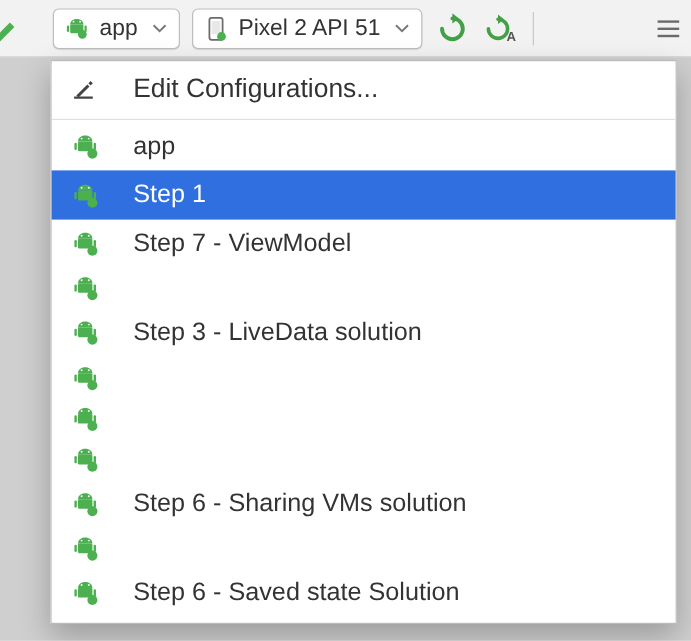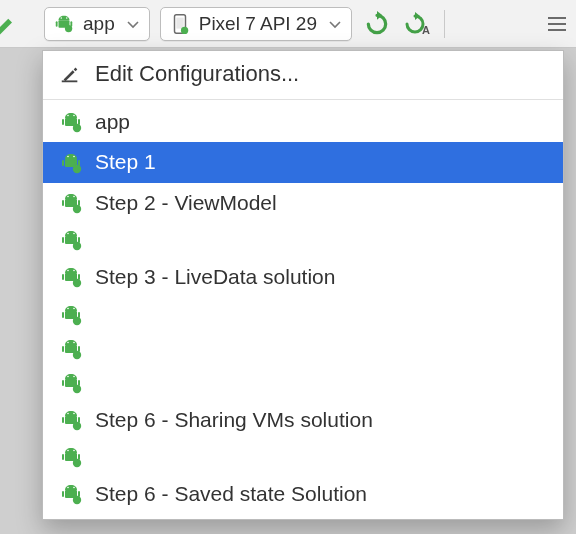--- a/index.html
+++ b/index.html
@@ -74,21 +74,21 @@
     top: 50px;
     width: 522px;
     background: #fff;
     border: 1px solid #bbb;
     box-shadow: 0 10px 24px rgba(0,0,0,.25);
     padding-bottom: 4px;
   }
   .menu-item {
     display: flex;
     align-items: center;
-    gap: 10px;
+    gap: 26px;
     padding: 5px 12px 5px 16px;
     color: #333;
     font-size: 21px;
     cursor: pointer;
     line-height: 1.45;
   }
   .menu-item .icon-slot {
     width: 26px;
     display:flex;
     align-items:center;
@@ -145,21 +145,21 @@
   </div>
 
   <div class="combo">
     <span class="icon-slot">
       <svg class="icon-svg" width="22" height="22" viewBox="0 0 24 24">
         <rect x="6" y="2" width="12" height="20" rx="2" fill="none" stroke="#6b6b6b" stroke-width="1.6"></rect>
         <rect x="8" y="5" width="8" height="12" fill="#e8e8e8"></rect>
         <circle cx="17" cy="19" r="4" fill="#4caf50"></circle>
       </svg>
     </span>
-    <span class="label">Pixel 7 API 29</span>
+    <span class="label">Pixel 2 API 51</span>
     <span class="chev">
       <svg width="12" height="10" viewBox="0 0 12 8">
           <path d="M1 1 L6 6 L11 1" fill="none" stroke="#777" stroke-width="1.6"></path>
         </svg>
     </span>
   </div>
 
   <span class="run-arrow">
     <svg width="26" height="26" viewBox="0 0 24 24">
       <path d="M12 4 A8 8 0 1 1 4 12" fill="none" stroke="#43a047" stroke-width="3" stroke-linecap="round"></path>
@@ -230,21 +230,21 @@
   <svg class="icon-svg" width="24" height="24" viewBox="0 0 24 24">
     <path fill="#4caf50" d="M6 8c0-3 2.5-5 6-5s6 2 6 5H6z"></path>
     <rect x="6" y="8" width="12" height="8" rx="1" fill="#4caf50"></rect>
     <rect x="3" y="9" width="2" height="6" rx="1" fill="#4caf50"></rect>
     <rect x="19" y="9" width="2" height="6" rx="1" fill="#4caf50"></rect>
     <circle cx="9" cy="5.5" r="0.8" fill="#fff"></circle>
     <circle cx="15" cy="5.5" r="0.8" fill="#fff"></circle>
     <circle cx="18" cy="18" r="4.2" fill="#4caf50"></circle>
   </svg>
 </span>
-        <span>Step 2 - ViewModel</span>
+        <span>Step 7 - ViewModel</span>
       </div>
       <div class="menu-item">
         <span class="icon-slot">
   <svg class="icon-svg" width="24" height="24" viewBox="0 0 24 24">
     <path fill="#4caf50" d="M6 8c0-3 2.5-5 6-5s6 2 6 5H6z"></path>
     <rect x="6" y="8" width="12" height="8" rx="1" fill="#4caf50"></rect>
     <rect x="3" y="9" width="2" height="6" rx="1" fill="#4caf50"></rect>
     <rect x="19" y="9" width="2" height="6" rx="1" fill="#4caf50"></rect>
     <circle cx="9" cy="5.5" r="0.8" fill="#fff"></circle>
     <circle cx="15" cy="5.5" r="0.8" fill="#fff"></circle>

